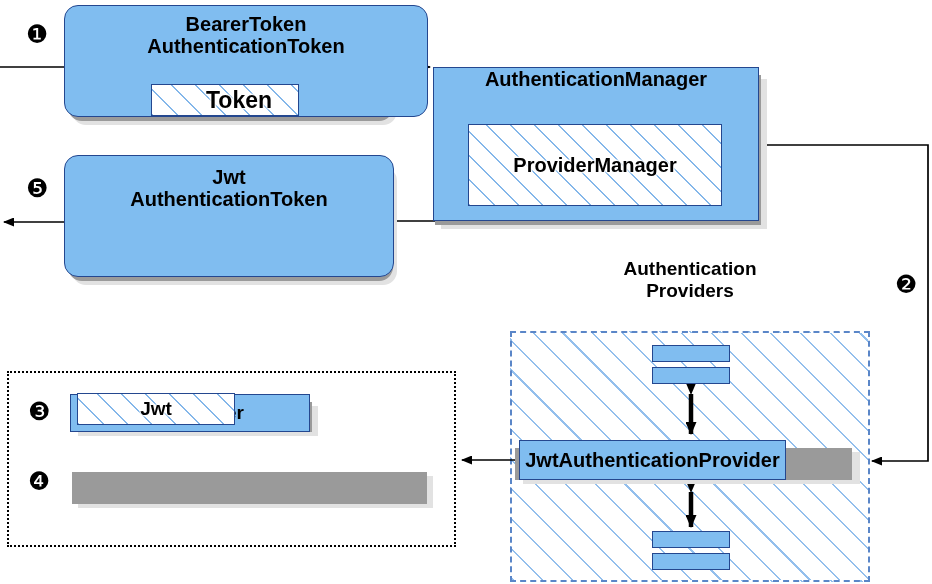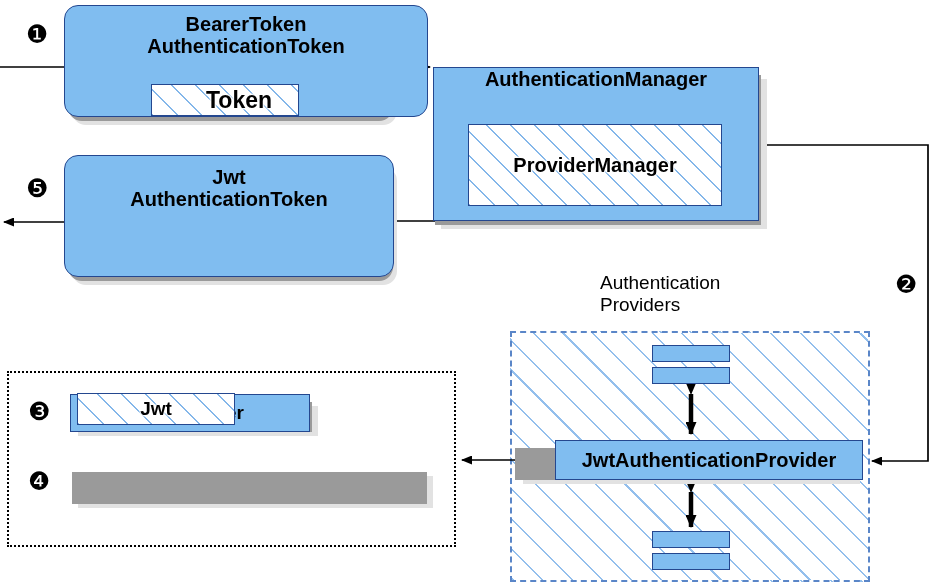--- a/index.html
+++ b/index.html
@@ -100,34 +100,33 @@
     background-image:repeating-linear-gradient(
         45deg,
         rgba(120,175,232,0.8) 0px,
         rgba(120,175,232,0.8) 1.5px,
         rgba(255,255,255,0) 1.5px,
         rgba(255,255,255,0) 21px);
     z-index:4;
   }
   #ap-label{
     position:absolute;
-    left:600px; top:272px; width:180px;
-    text-align:left;
+    left:600px; top:258px; width:180px;
+    text-align:center;
     font-size:19px;
-    font-weight:normal;
+    font-weight:bold;
     line-height:1.15;
     white-space:pre-line;
     z-index:11;
   }
   #jap-box{
-    left:519px; top:440px; width:308px; height:40px;
+    left:519px; top:440px; width:267px; height:40px;
     display:flex;align-items:center;justify-content:center;
     font-size:20px;
     z-index:12;
-    margin-left:36px;
   }
   .mini-bar{
     position:absolute;
     box-sizing:border-box;
     width:78px;height:17px;
     background:#80bdf0;
     border:1.6px solid #24478f;
     z-index:11;
   }
   #mini-a{ left:652px; top:345px; }

